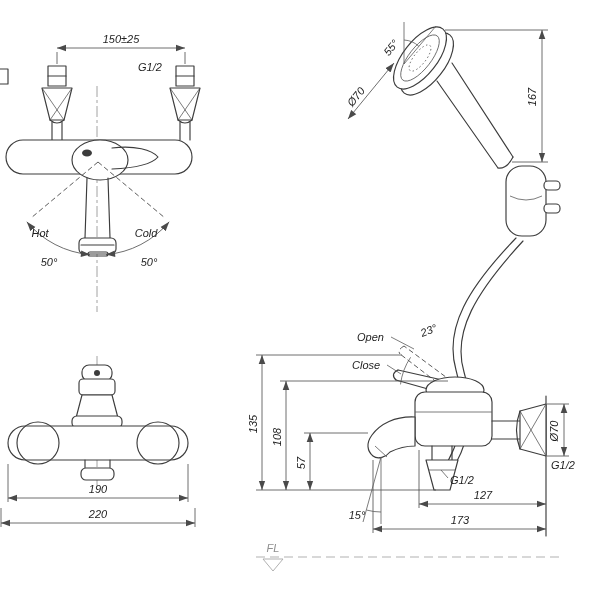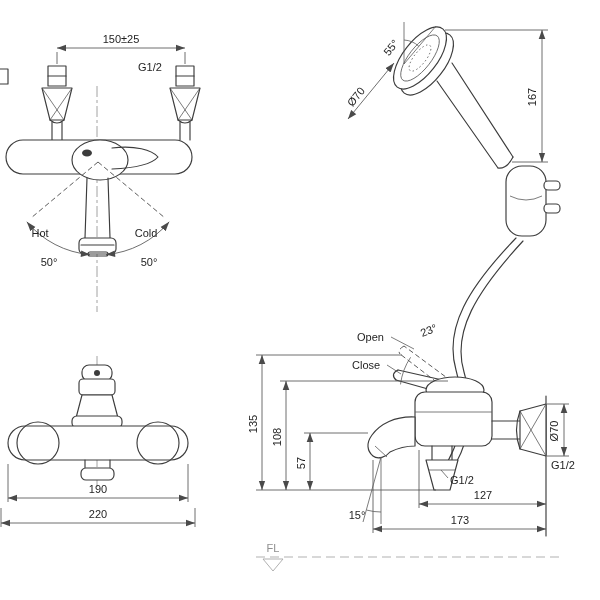--- a/index.html
+++ b/index.html
@@ -1,16 +1,16 @@
 <!DOCTYPE html>
 <html><head>
 <meta charset="utf-8">
 <style>
   html,body{margin:0;padding:0;background:#fff;}
-  .wrap{width:600px;height:600px;background:#fff;overflow:hidden;}
+  .wrap{width:600px;height:600px;background:#fff;overflow:hidden;font-style:italic;}
   svg{display:block;}
   .ln{stroke:#3c3c3c;stroke-width:1.15;fill:none;stroke-linecap:round;stroke-linejoin:round;}
   .lnf{stroke:#3c3c3c;stroke-width:1.15;fill:#fff;stroke-linejoin:round;}
   .thin{stroke:#5a5a5a;stroke-width:.8;fill:none;}
   .dimln{stroke:#4a4a4a;stroke-width:.8;fill:none;}
   .cl{stroke:#8a8a8a;stroke-width:.8;fill:none;stroke-dasharray:11 3 3 3;}
   .hid{stroke:#4a4a4a;stroke-width:.9;fill:none;stroke-dasharray:5 3;}
   .dot{stroke:#4a4a4a;stroke-width:.8;fill:none;stroke-dasharray:1.5 2.5;}
   .txt{font-family:"Liberation Sans","DejaVu Sans",sans-serif;font-size:11px;fill:#1e1e1e;}
   .mutedln{stroke:#a8a8a8;stroke-width:.9;fill:none;stroke-dasharray:9 5;}

